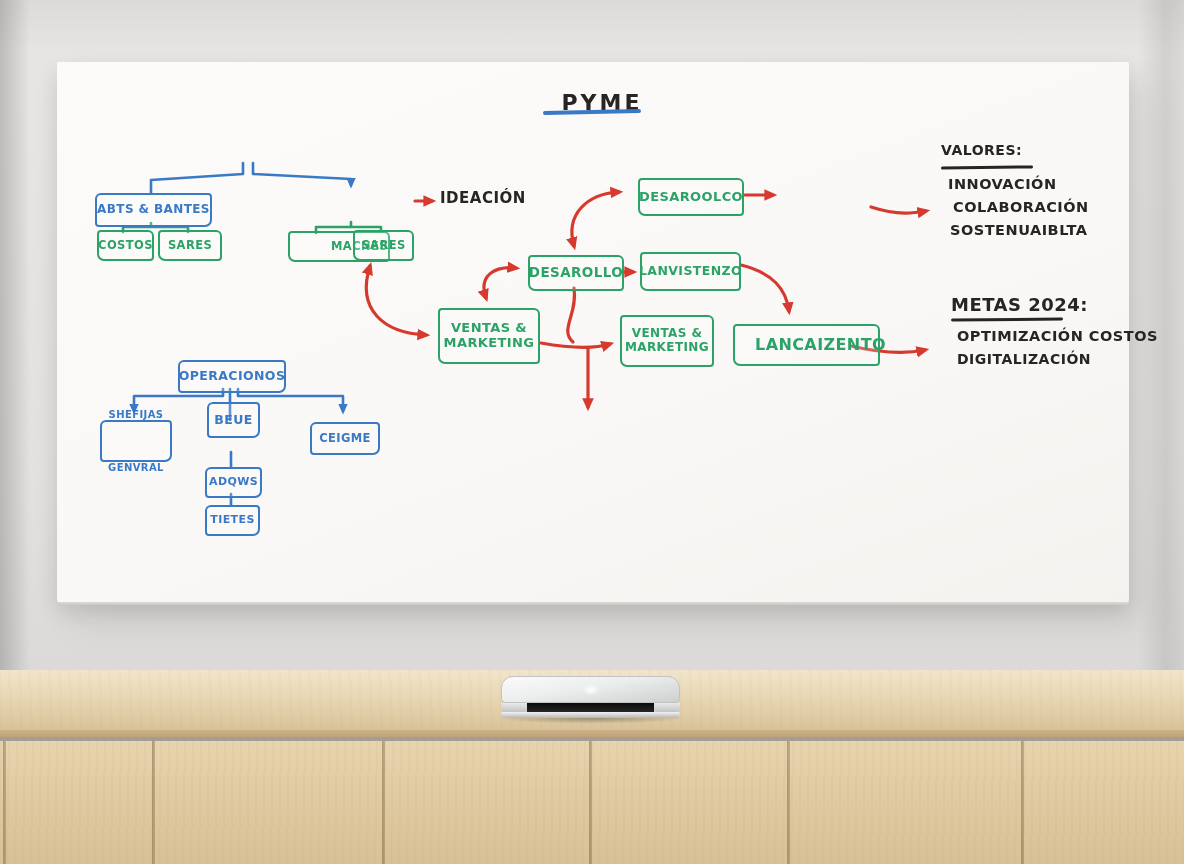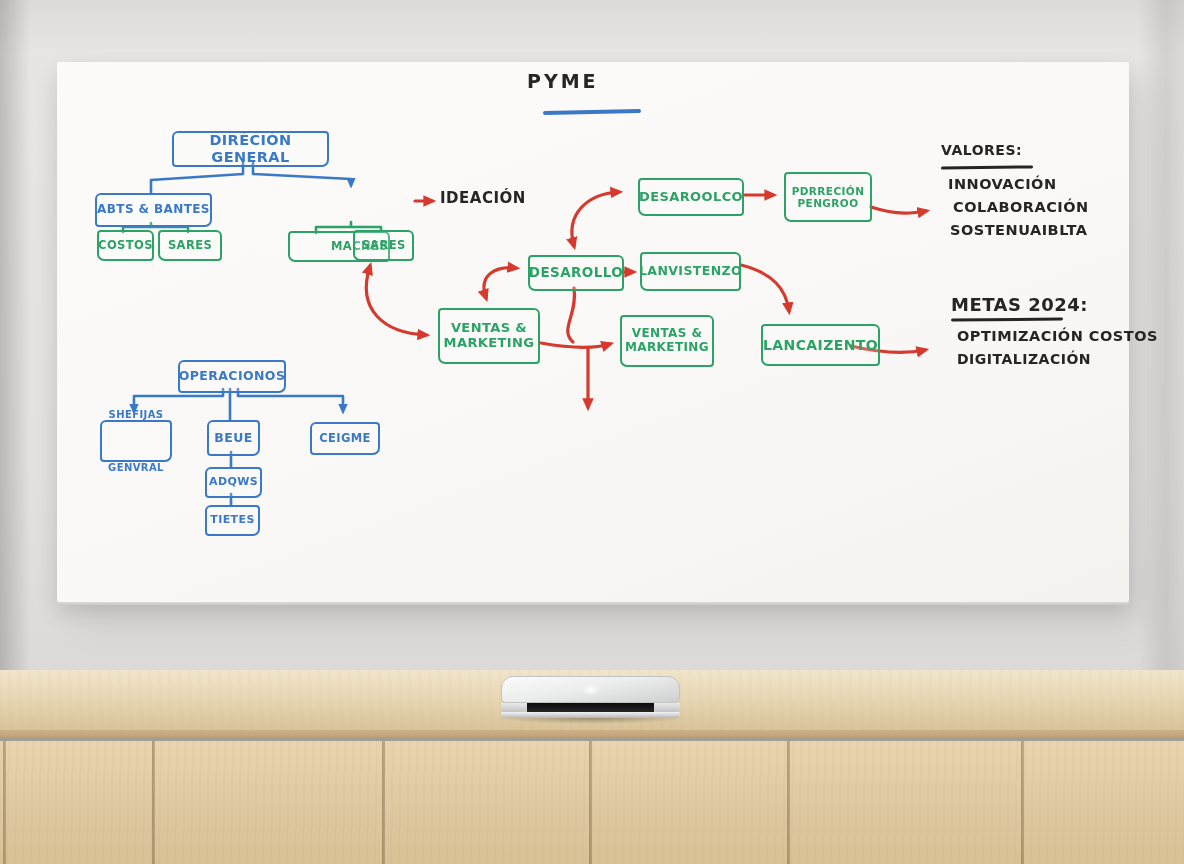--- a/index.html
+++ b/index.html
@@ -91,66 +91,59 @@
         <path d="M429,236 C421,213 438,204 459,206" marker-start="url(#mr)" marker-end="url(#mr)"></path>
         <path d="M313,204 C299,248 327,271 369,273" marker-start="url(#mr)" marker-end="url(#mr)"></path>
         <path d="M484,281 C518,287 540,286 553,282" marker-end="url(#mr)"></path>
         <path d="M517,226 C521,252 502,268 516,280"></path>
         <path d="M531,286 L531,345" marker-end="url(#mr)"></path>
         <path d="M684,203 C716,211 729,227 732,249" marker-end="url(#mr)"></path>
         <path d="M794,284 C832,293 854,291 868,288" marker-end="url(#mr)"></path>
       </g>
     </svg>
 
-    <div class="hand-black" style="left:470px;top:8px;width:150px;font-size:19px;letter-spacing:3px;">PYME</div>
+    <div class="hand-black" style="left:470px;top:28px;width:150px;text-align:center;font-size:22px;letter-spacing:3px;">PYME</div>
     <div class="abs" style="left:486px;top:48px;width:98px;height:4px;background:#3a79c6;border-radius:2px;transform:rotate(-1.2deg);"></div>
 
-    <div class="wb-box blue" style="left:115px;top:69px;width:153px;height:32px;font-size:14.5px;">
-      <span>DIRÉCIÓN GENERAL</span>
-    </div>
     <div class="wb-box blue" style="left:38px;top:131px;width:113px;height:30px;font-size:12px;">
       <span>ABTS &amp; BANTES</span>
     </div>
     <div class="wb-box green" style="left:40px;top:168px;width:53px;height:27px;font-size:11.5px;">
       <span>COSTOS</span>
     </div>
     <div class="wb-box green" style="left:101px;top:168px;width:60px;height:27px;font-size:11.5px;">
       <span>SARES</span>
     </div>
     <div class="wb-box green" style="left:231px;top:169px;width:57px;height:27px;font-size:11.5px;padding-left:41px;">
       <span>MACNES</span>
     </div>
     <div class="wb-box green" style="left:296px;top:168px;width:57px;height:27px;font-size:11.5px;">
       <span>SARES</span>
     </div>
 
     <div class="hand-black" style="left:383px;top:127px;font-size:15px;">IDEACIÓN</div>
 
     <div class="wb-box green" style="left:581px;top:116px;width:102px;height:34px;font-size:13px;">
       <span>DESAROOLCO</span>
-    </div>
-    <div class="wb-box green" style="left:727px;top:110px;width:84px;height:46px;font-size:10.5px;">
-      <span>PDRRECIÓN</span>
-      <span>PENGROO</span>
     </div>
     <div class="wb-box green" style="left:471px;top:193px;width:92px;height:32px;font-size:13.5px;">
       <span>DESAROLLO</span>
     </div>
     <div class="wb-box green" style="left:583px;top:190px;width:97px;height:35px;font-size:12.5px;">
       <span>LANVISTENZO</span>
     </div>
     <div class="wb-box green" style="left:381px;top:246px;width:98px;height:52px;font-size:13px;">
       <span>VENTAS &amp;</span>
       <span>MARKETING</span>
     </div>
     <div class="wb-box green" style="left:563px;top:253px;width:90px;height:48px;font-size:12px;">
       <span>VENTAS &amp;</span>
       <span>MARKETING</span>
     </div>
-    <div class="wb-box green" style="left:704px;top:262px;width:115px;height:38px;font-size:14px;">
+    <div class="wb-box green" style="left:676px;top:262px;width:115px;height:38px;font-size:16px;padding-left:28px;">
       <span>LANCAIZENTO</span>
     </div>
 
     <div class="hand-black" style="left:884px;top:80px;font-size:14px;">VALORES:</div>
     <div class="rule" style="left:884px;top:104px;width:92px;height:2.5px;transform:rotate(-.8deg);"></div>
     <div class="hand-black" style="left:891px;top:114px;font-size:14.5px;">INNOVACIÓN</div>
     <div class="hand-black" style="left:896px;top:137px;font-size:14.5px;">COLABORACIÓN</div>
     <div class="hand-black" style="left:893px;top:160px;font-size:14.5px;">SOSTENUAIBLTA</div>
 
     <div class="hand-black" style="left:894px;top:232px;font-size:18px;">METAS 2024:</div>
@@ -158,21 +151,21 @@
     <div class="hand-black" style="left:900px;top:266px;font-size:14.5px;">OPTIMIZACIÓN COSTOS</div>
     <div class="hand-black" style="left:900px;top:289px;font-size:14px;">DIGITALIZACIÓN</div>
 
     <div class="wb-box blue" style="left:121px;top:298px;width:104px;height:29px;font-size:12.5px;">
       <span>OPERACIONOS</span>
     </div>
     <div class="wb-box blue" style="left:43px;top:358px;width:68px;height:38px;font-size:10px;gap:42px;">
       <span>SHEFIJAS</span>
       <span>GENVRAL</span>
     </div>
-    <div class="wb-box blue" style="left:150px;top:358px;width:49px;height:32px;font-size:12.5px;">
+    <div class="wb-box blue" style="left:150px;top:340px;width:49px;height:32px;font-size:12.5px;">
       <span>BEUE</span>
     </div>
     <div class="wb-box blue" style="left:253px;top:360px;width:66px;height:29px;font-size:11.5px;">
       <span>CEIGME</span>
     </div>
     <div class="wb-box blue" style="left:148px;top:405px;width:53px;height:27px;font-size:11px;">
       <span>ADQWS</span>
     </div>
     <div class="wb-box blue" style="left:148px;top:443px;width:51px;height:27px;font-size:11px;">
       <span>TIETES</span>

